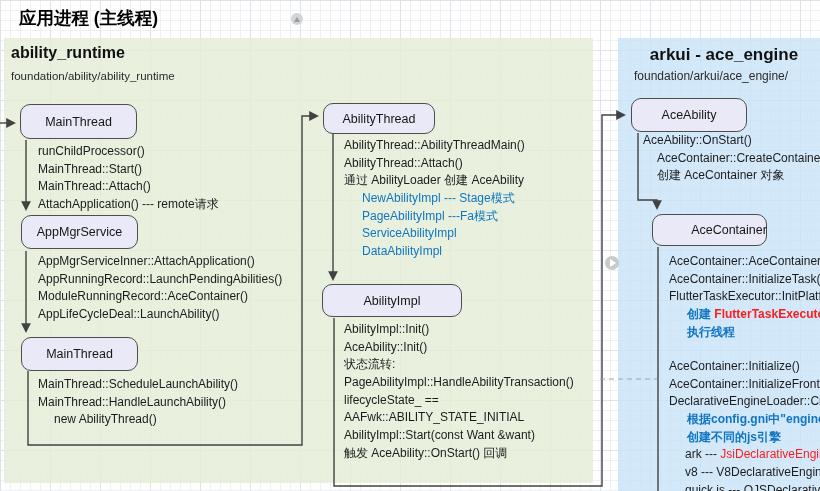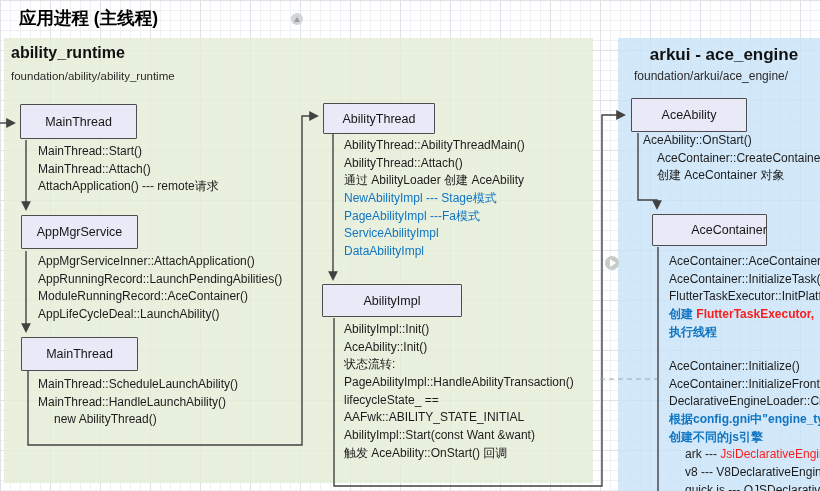--- a/index.html
+++ b/index.html
@@ -14,28 +14,28 @@
       #ffffff;
   }
   .page-title{position:absolute;left:19px;top:6px;font-size:17.5px;font-weight:bold;color:#000;white-space:nowrap;}
   .panel{position:absolute;}
   .panel.green{left:4px;top:38px;width:589px;height:445px;background:rgba(227,238,214,0.8);}
   .panel.blue{left:618px;top:38px;width:210px;height:453px;background:rgba(198,227,248,0.78);}
   .panel-title{position:absolute;font-size:16px;font-weight:bold;color:#111;white-space:nowrap;}
   .panel-sub{position:absolute;font-size:11.5px;color:#2b2b2b;white-space:nowrap;}
   .tbox{
     position:absolute;box-sizing:border-box;
-    background:#e9e9f8;border:1.4px solid #4d4d4d;border-radius:1px;
+    background:#e9e9f8;border:1.4px solid #4d4d4d;border-radius:10px;
     display:flex;align-items:center;justify-content:center;
     font-size:12.5px;color:#161616;white-space:nowrap;
   }
   .codeblock{position:absolute;font-size:12px;line-height:17.7px;color:#1c1c1c;}
   .ln{white-space:nowrap;height:17.7px;}
   .ind{padding-left:16px;}
-  .t-blue{color:#1175c2;}
+  .t-blue{color:#1175c2;margin-left:18px;}
   .t-red{color:#fb1d1d;}
   .b{font-weight:bold;}
   svg.wires{position:absolute;left:0;top:0;pointer-events:none;}
   .bubble{position:absolute;border-radius:50%;display:flex;align-items:center;justify-content:center;}
   .bubble.up{left:291px;top:13px;width:12px;height:12px;background:#d2d5d7;}
   .tri-up{width:0;height:0;border-left:3.5px solid transparent;border-right:3.5px solid transparent;border-bottom:5px solid #979c9f;}
   .bubble.play{left:605px;top:256px;width:14px;height:14px;background:#c7ccc8;}
   .tri-right{width:0;height:0;border-top:4px solid transparent;border-bottom:4px solid transparent;border-left:6px solid #ffffff;margin-left:2px;}
 </style>
 </head>
@@ -93,20 +93,21 @@
       <span>AbilityImpl</span>
     </div>
   <div class="tbox" style="left:631px;top:98px;width:116px;height:34px;">
       <span>AceAbility</span>
     </div>
   <div class="tbox" style="left:652px;top:214px;width:115px;height:32px;padding-left:39px;">
       <span>AceContainer</span>
     </div>
 
   <div class="codeblock" style="left:38px;top:143px;">
+    <div class="ln">runChildProcessor()</div>
     <div class="ln">MainThread::Start()</div>
     <div class="ln">MainThread::Attach()</div>
     <div class="ln">AttachApplication() --- remote请求</div>
   </div>
 
   <div class="codeblock" style="left:38px;top:253px;">
     <div class="ln">AppMgrServiceInner::AttachApplication()</div>
     <div class="ln">AppRunningRecord::LaunchPendingAbilities()</div>
     <div class="ln">ModuleRunningRecord::AceContainer()</div>
     <div class="ln">AppLifeCycleDeal::LaunchAbility()</div>

